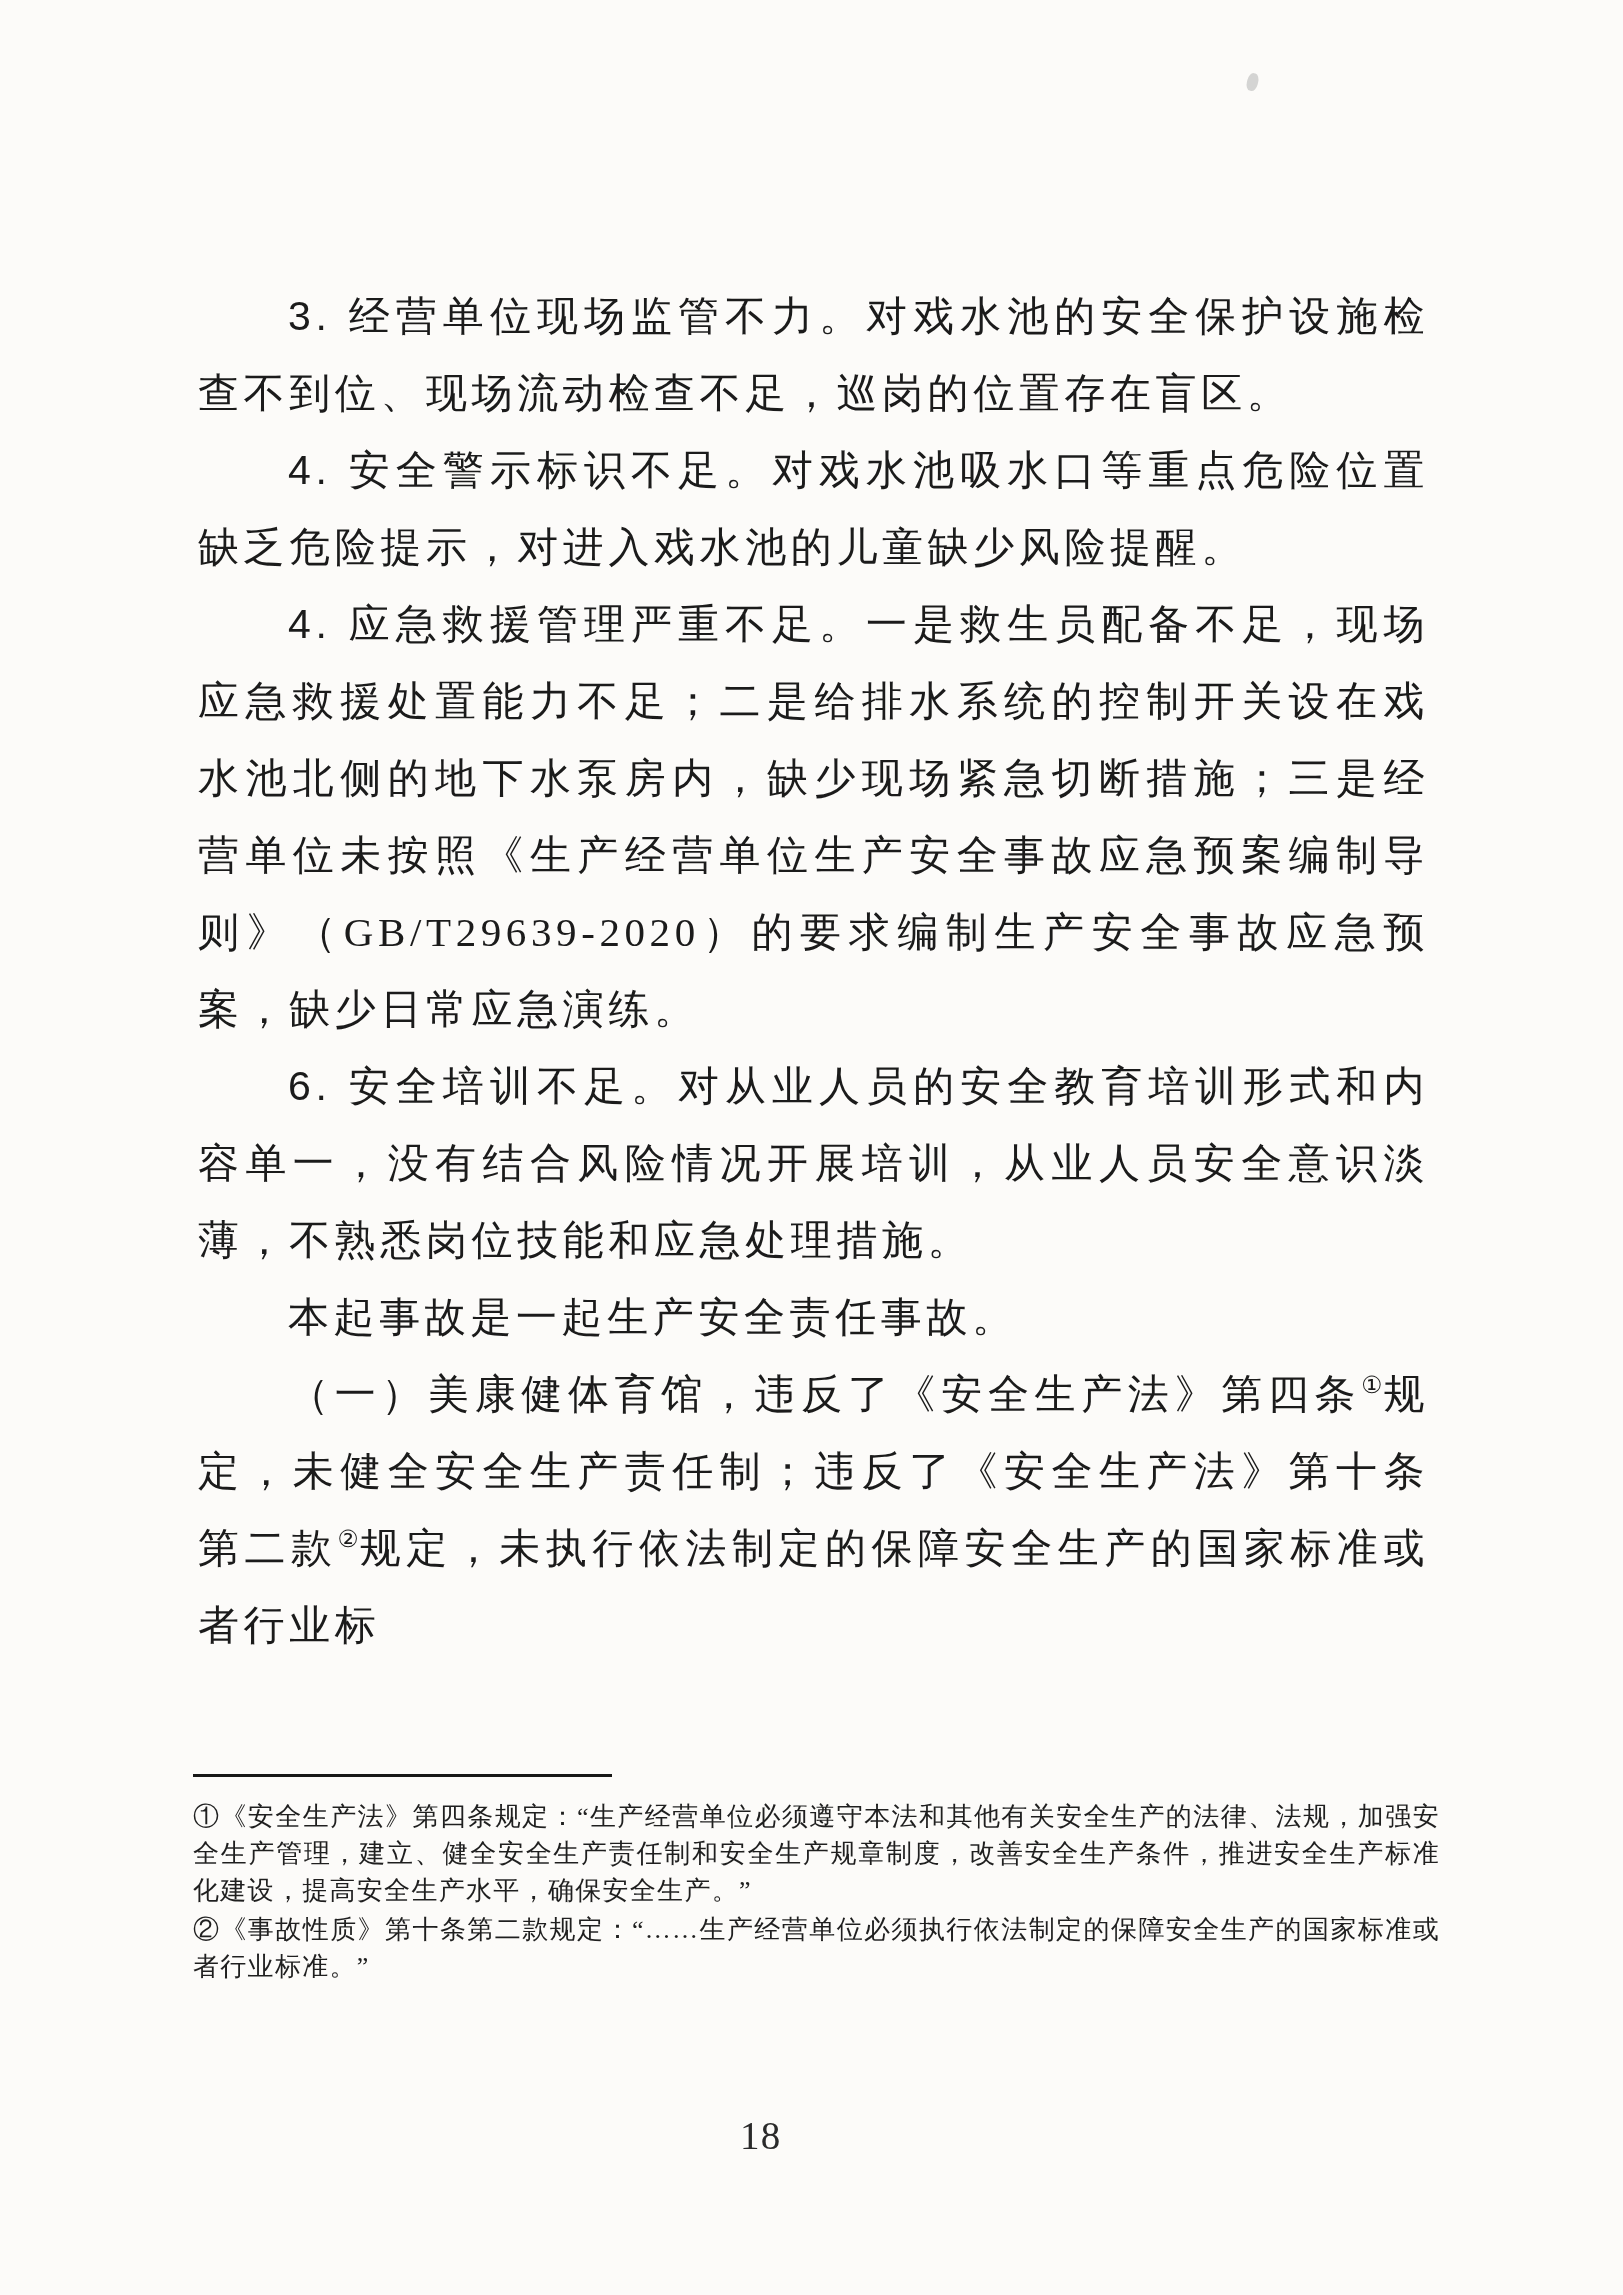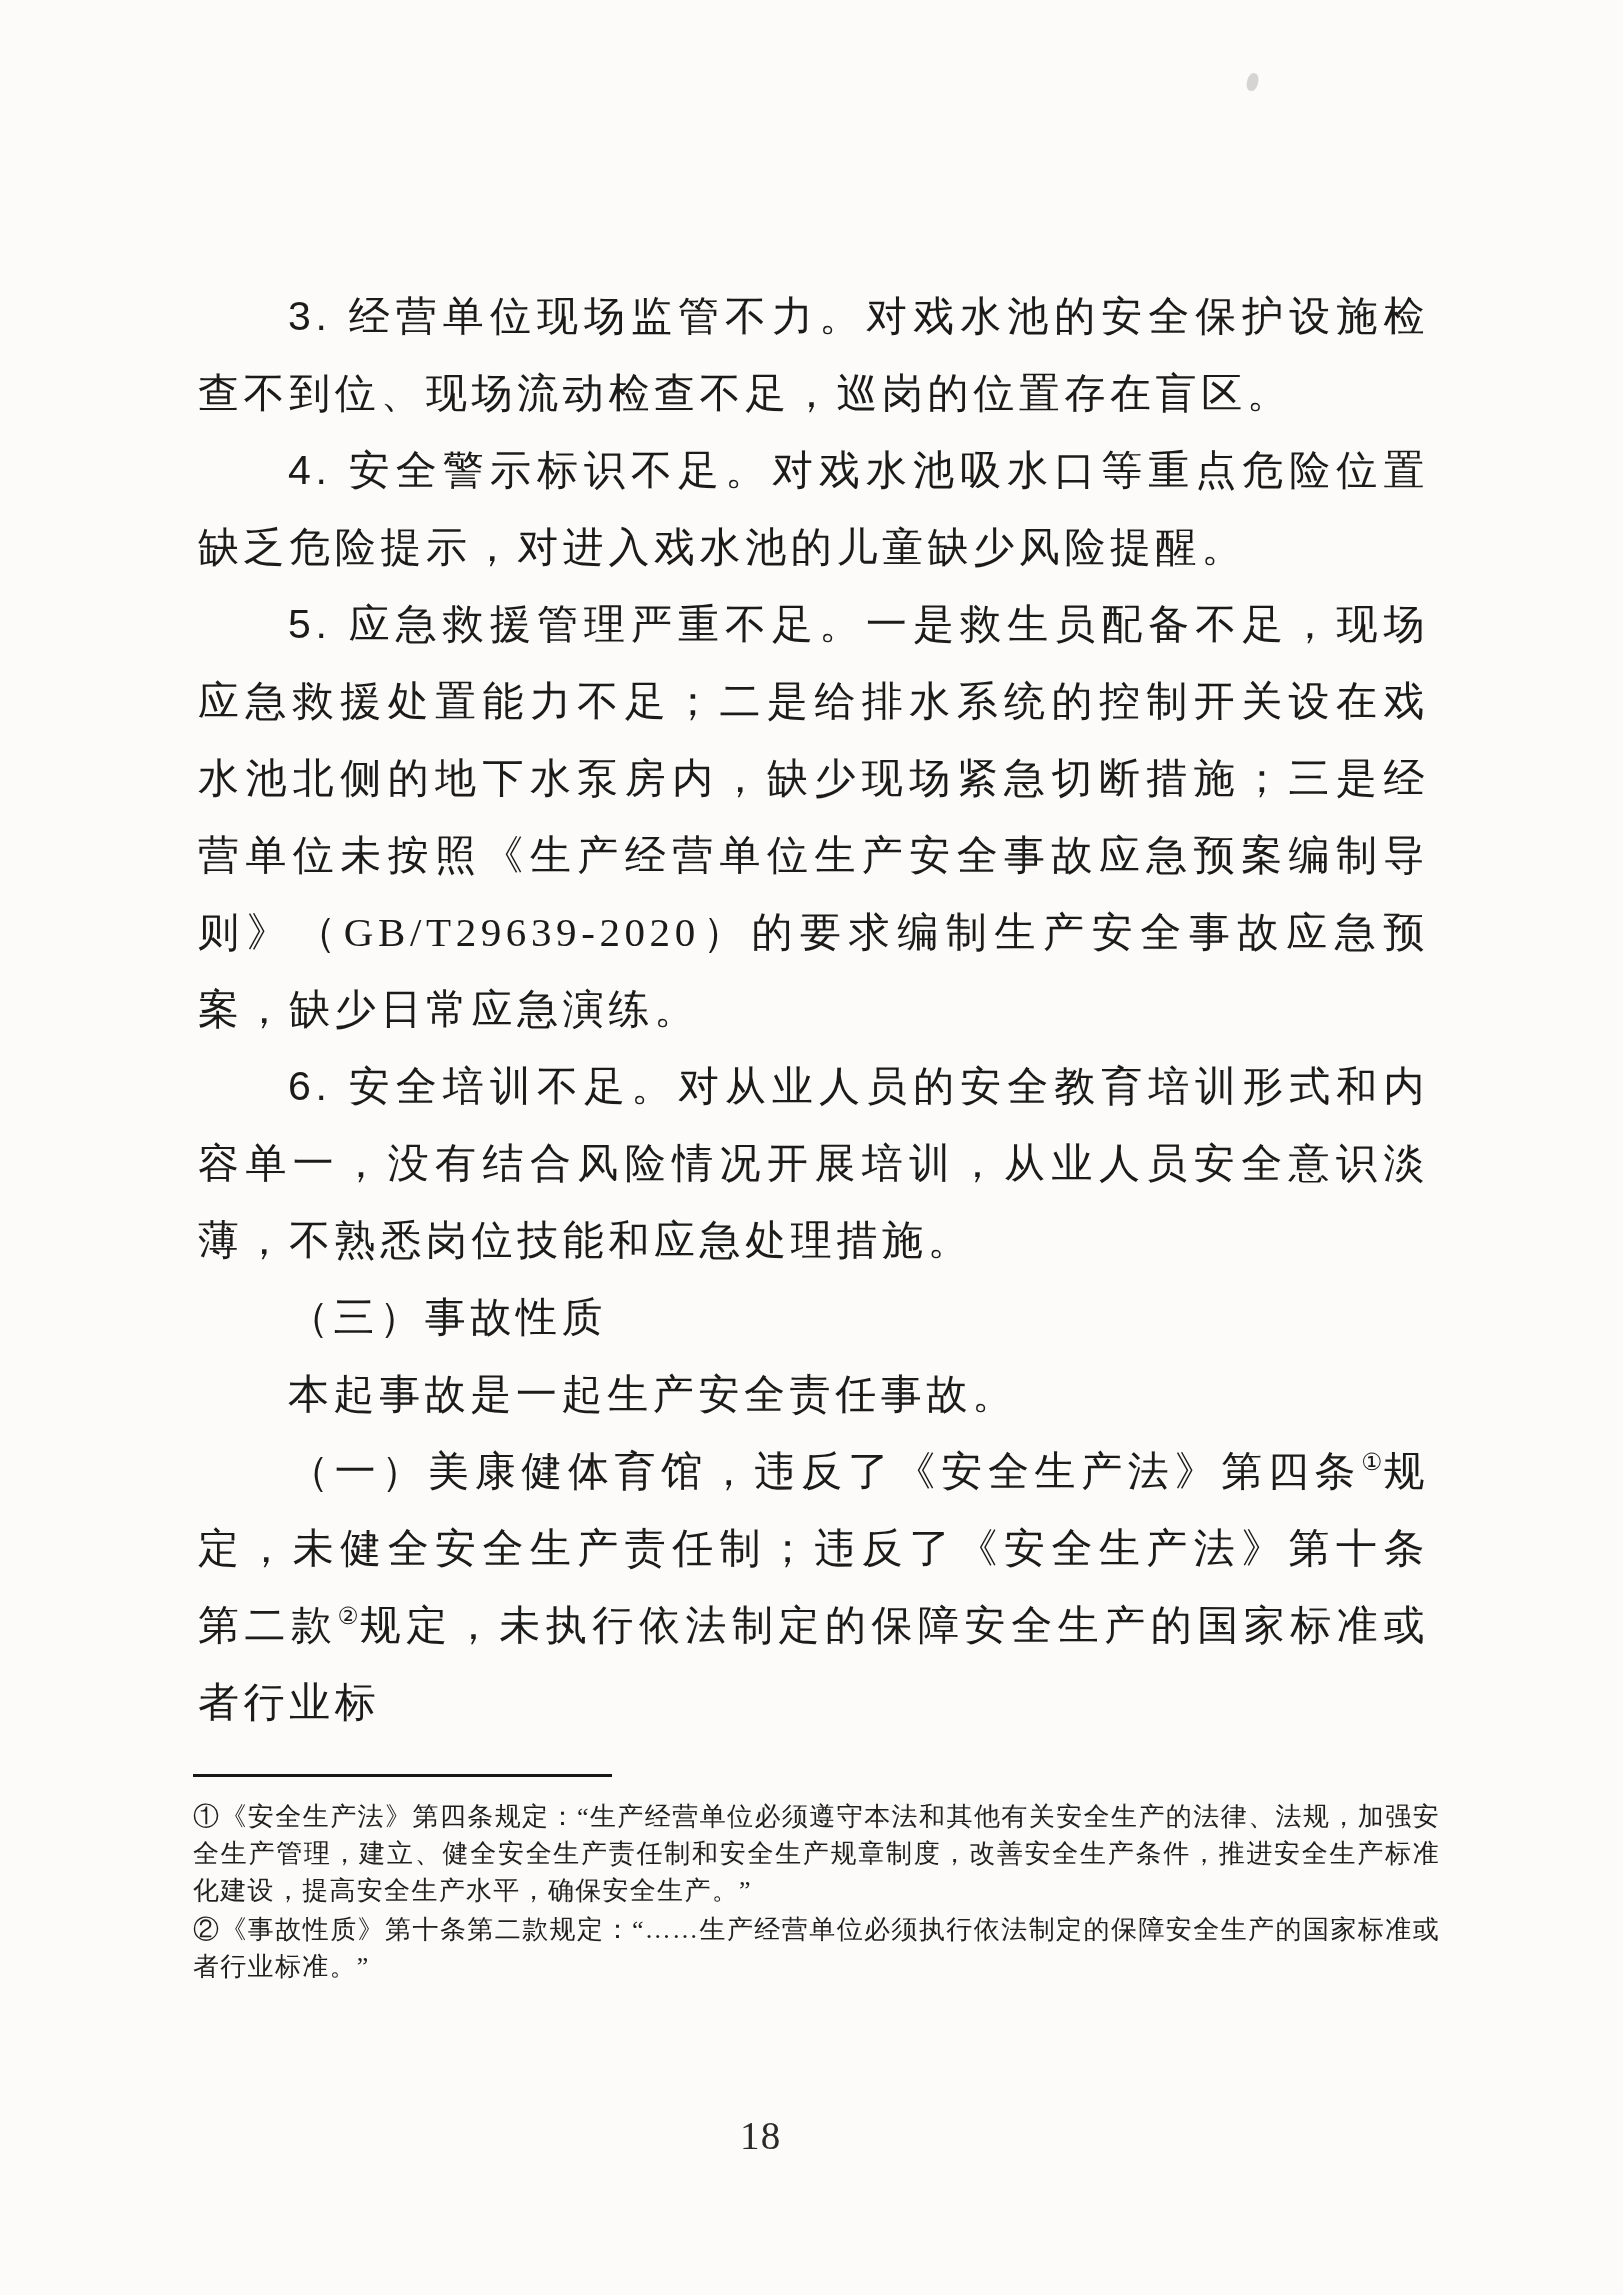--- a/index.html
+++ b/index.html
@@ -82,25 +82,24 @@
 <div class="page">
 
   <span class="scan-speck"></span>
 
   <div class="content">
 
     <p><span class="lead">3. 经营单位现场监管不力。</span><span>对戏水池的安全保护设施检查不到位、现场流动检查不足，巡岗的位置存在盲区。</span></p>
 
     <p><span class="lead">4. 安全警示标识不足。</span><span>对戏水池吸水口等重点危险位置缺乏危险提示，对进入戏水池的儿童缺少风险提醒。</span></p>
 
-    <p><span class="lead">5. 应急救援管理严重不足。</span><span>一是救生员配备不足，现场应急救援处置能力不足；二是给排水系统的控制开关设在戏水池北侧的地下水泵房内，缺少现场紧急切断措施；三是经营单位未按照《生产经营单位生产安全事故应急预案编制导则》（GB/T29639-2020）的要求编制生产安全事故应急预案，缺少日常应急演练。</span></p>
+    <p><span class="lead">4. 应急救援管理严重不足。</span><span>一是救生员配备不足，现场应急救援处置能力不足；二是给排水系统的控制开关设在戏水池北侧的地下水泵房内，缺少现场紧急切断措施；三是经营单位未按照《生产经营单位生产安全事故应急预案编制导则》（GB/T29639-2020）的要求编制生产安全事故应急预案，缺少日常应急演练。</span></p>
 
     <p><span class="lead">6. 安全培训不足。</span><span>对从业人员的安全教育培训形式和内容单一，没有结合风险情况开展培训，从业人员安全意识淡薄，不熟悉岗位技能和应急处理措施。</span></p>
 
-    <p class="heading">（三）事故性质</p>
 
     <p>本起事故是一起生产安全责任事故。</p>
 
 
     <p><span class="lead">（一）美康健体育馆，</span><span>违反了《安全生产法》第四条</span><sup class="fnref">①</sup><span>规定，未健全安全生产责任制；违反了《安全生产法》第十条第二款</span><sup class="fnref">②</sup><span>规定，未执行依法制定的保障安全生产的国家标准或者行业标</span></p>
 
   </div>
 
   <div class="footnotes">
     <div class="fn-rule"></div>

